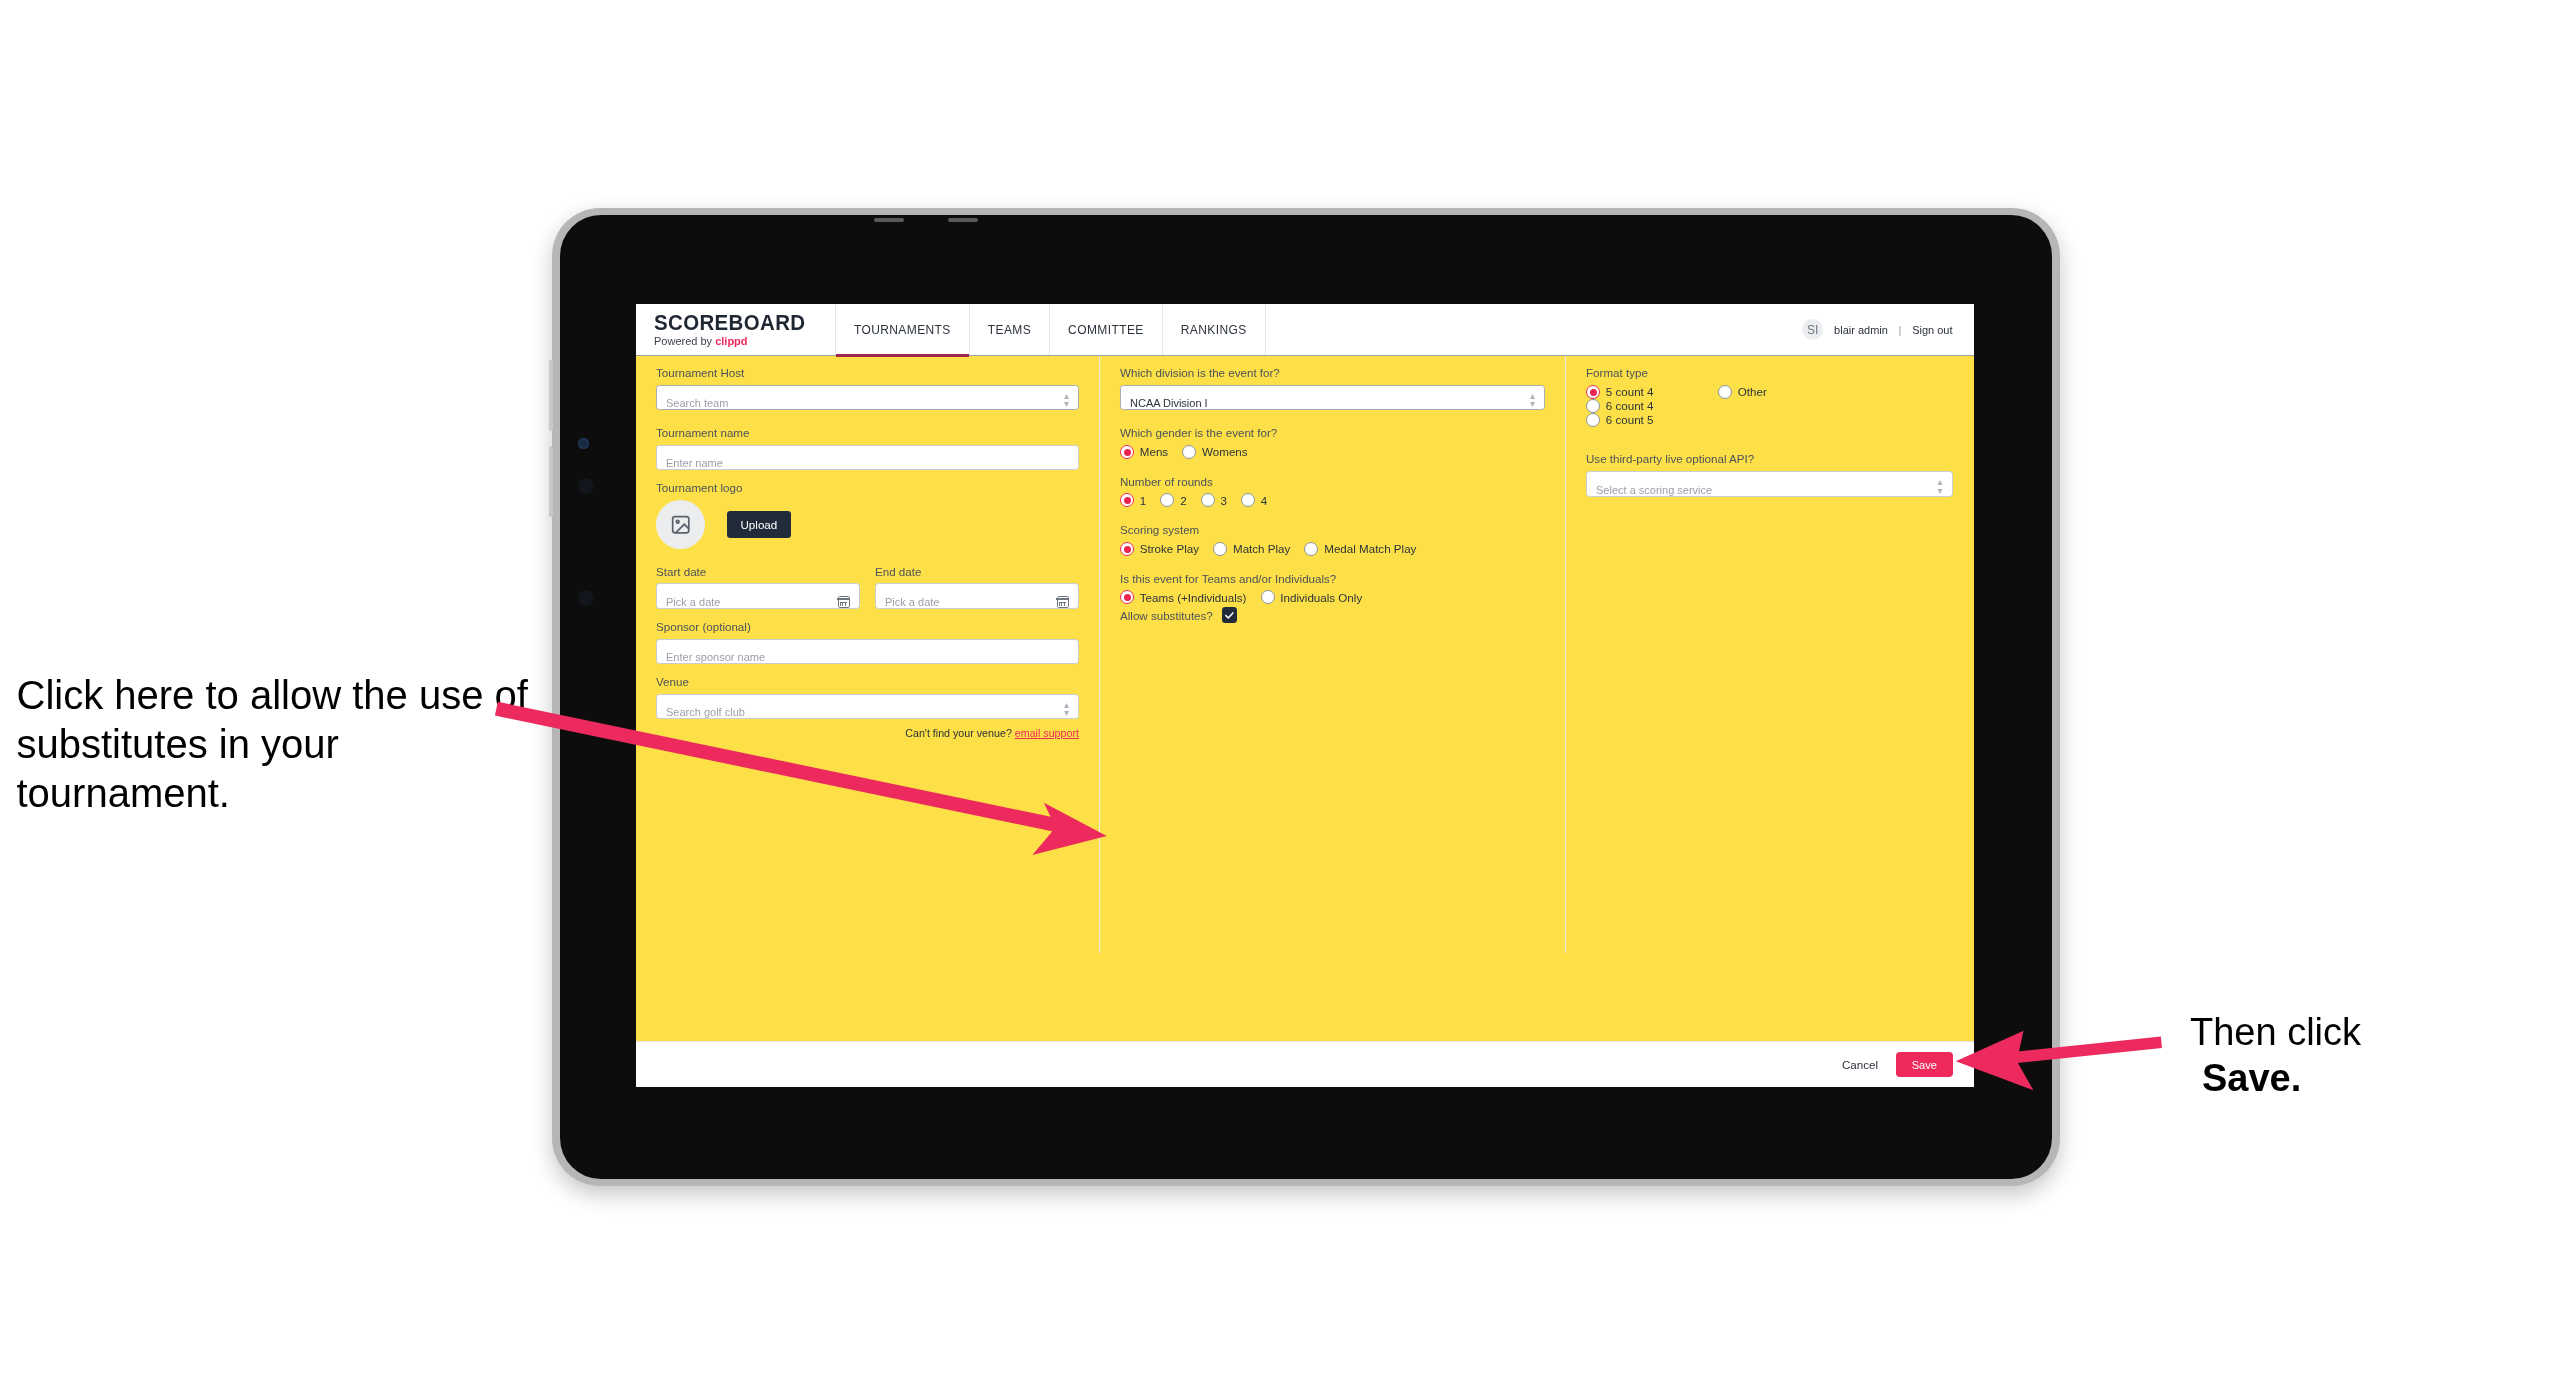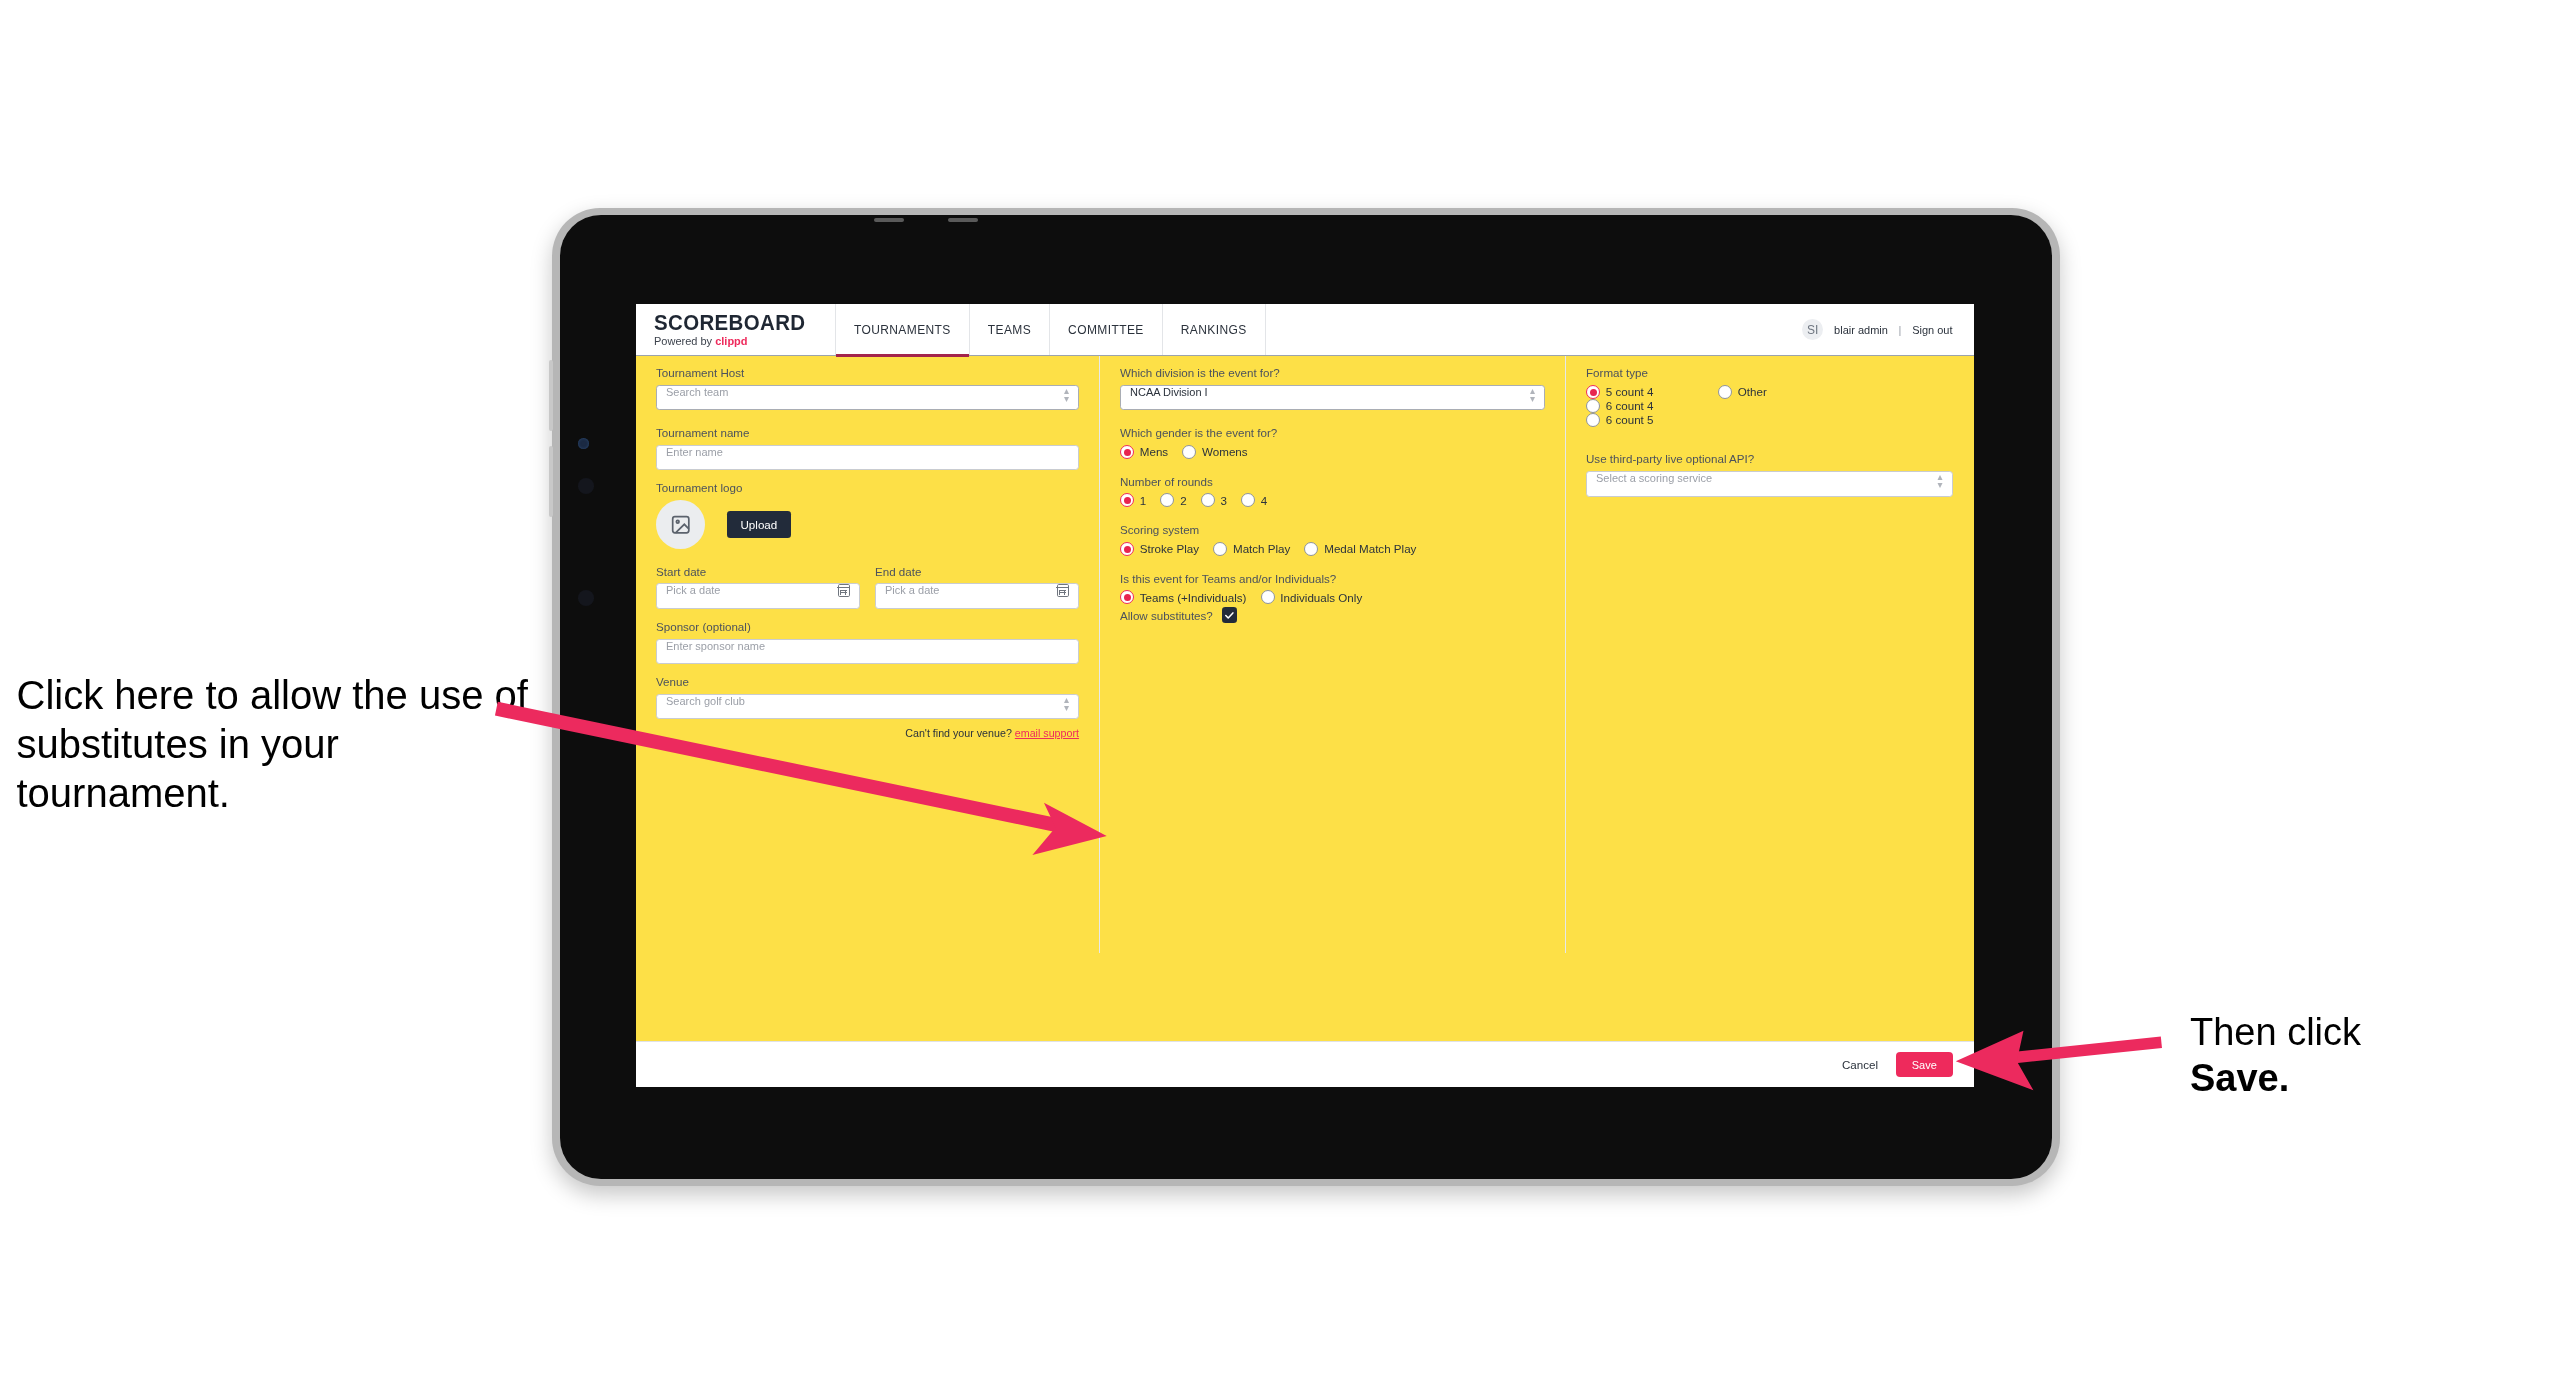--- a/index.html
+++ b/index.html
@@ -58,21 +58,21 @@
   #col-left{width:463px;padding-left:20px;padding-right:20px;}
   #col-mid{width:467px;padding-left:20px;padding-right:20px;
            border-left:0.8px solid #e6e8eb;border-right:0.8px solid #e6e8eb;}
   #col-right{flex:1;padding-left:20px;padding-right:21.5px;}
 
   .fl{font-size:11.6px;color:#4c525c;margin:0 0 5.8px 0;}
   .gap{height:15.7px;}
   .gap-s{height:10.7px;}
 
   .inp{height:25.6px;border:0.8px solid #a9adb4;border-radius:3.3px;background:#fff;
-       display:flex;align-items:flex-start;padding:0 9px;box-sizing:border-box;
+       display:flex;align-items:flex-end;padding:0 9px;box-sizing:border-box;
        font-size:11px;color:#9b9fa7;cursor:text;position:relative;}
   .inp.light{border-color:#c9ccd1;}
   .inp .val{color:#2b323c;}
   .inp .spin{margin-left:auto;color:#b0b4bb;font-size:10px;line-height:1;
              display:flex;flex-direction:column;gap:0.8px;}
   .cal{margin-left:auto;width:12.4px;height:12.4px;border:1.3px solid #6f757e;
        border-radius:1.7px;position:relative;box-sizing:border-box;}
   .cal:before{content:"";position:absolute;left:-1.3px;right:-1.3px;top:1.7px;
        height:1.3px;background:#6f757e;}
   .cal:after{content:"";position:absolute;left:1.7px;top:5px;width:6.6px;height:4.1px;
@@ -119,21 +119,21 @@
        border-top:0.8px solid #e0e2e6;display:flex;align-items:center;
        justify-content:flex-end;padding-right:21.5px;gap:18px;background:#fff;}
   #cancel-btn{font-size:11.6px;color:#2b323c;cursor:pointer;}
   #save-btn{background:#ee2a5c;color:#fff;font-size:11px;border-radius:4.1px;
        padding:6.6px 15.7px;cursor:pointer;}
 
   
   .anno{position:absolute;color:#000;line-height:1.22;}
   #anno-left{left:16.5px;top:671px;width:529px;font-size:40px;}
   #anno-right{left:2190px;top:1009px;width:347px;font-size:38px;}
-  #anno-right .bold{font-weight:bold;}
+  #anno-right .bold{font-weight:bold;margin-left:12px;}
   #arrows{position:absolute;left:0;top:0;width:2576px;height:1386px;pointer-events:none;}
 </style>
 </head>
 <body>
 
 <div id="tablet">
   <div id="tablet-inner">
     <div class="speaker" style="left:314px;"></div>
     <div class="speaker" style="left:388px;"></div>
     <div class="cam lens" style="left:18px;top:223px;"></div>

